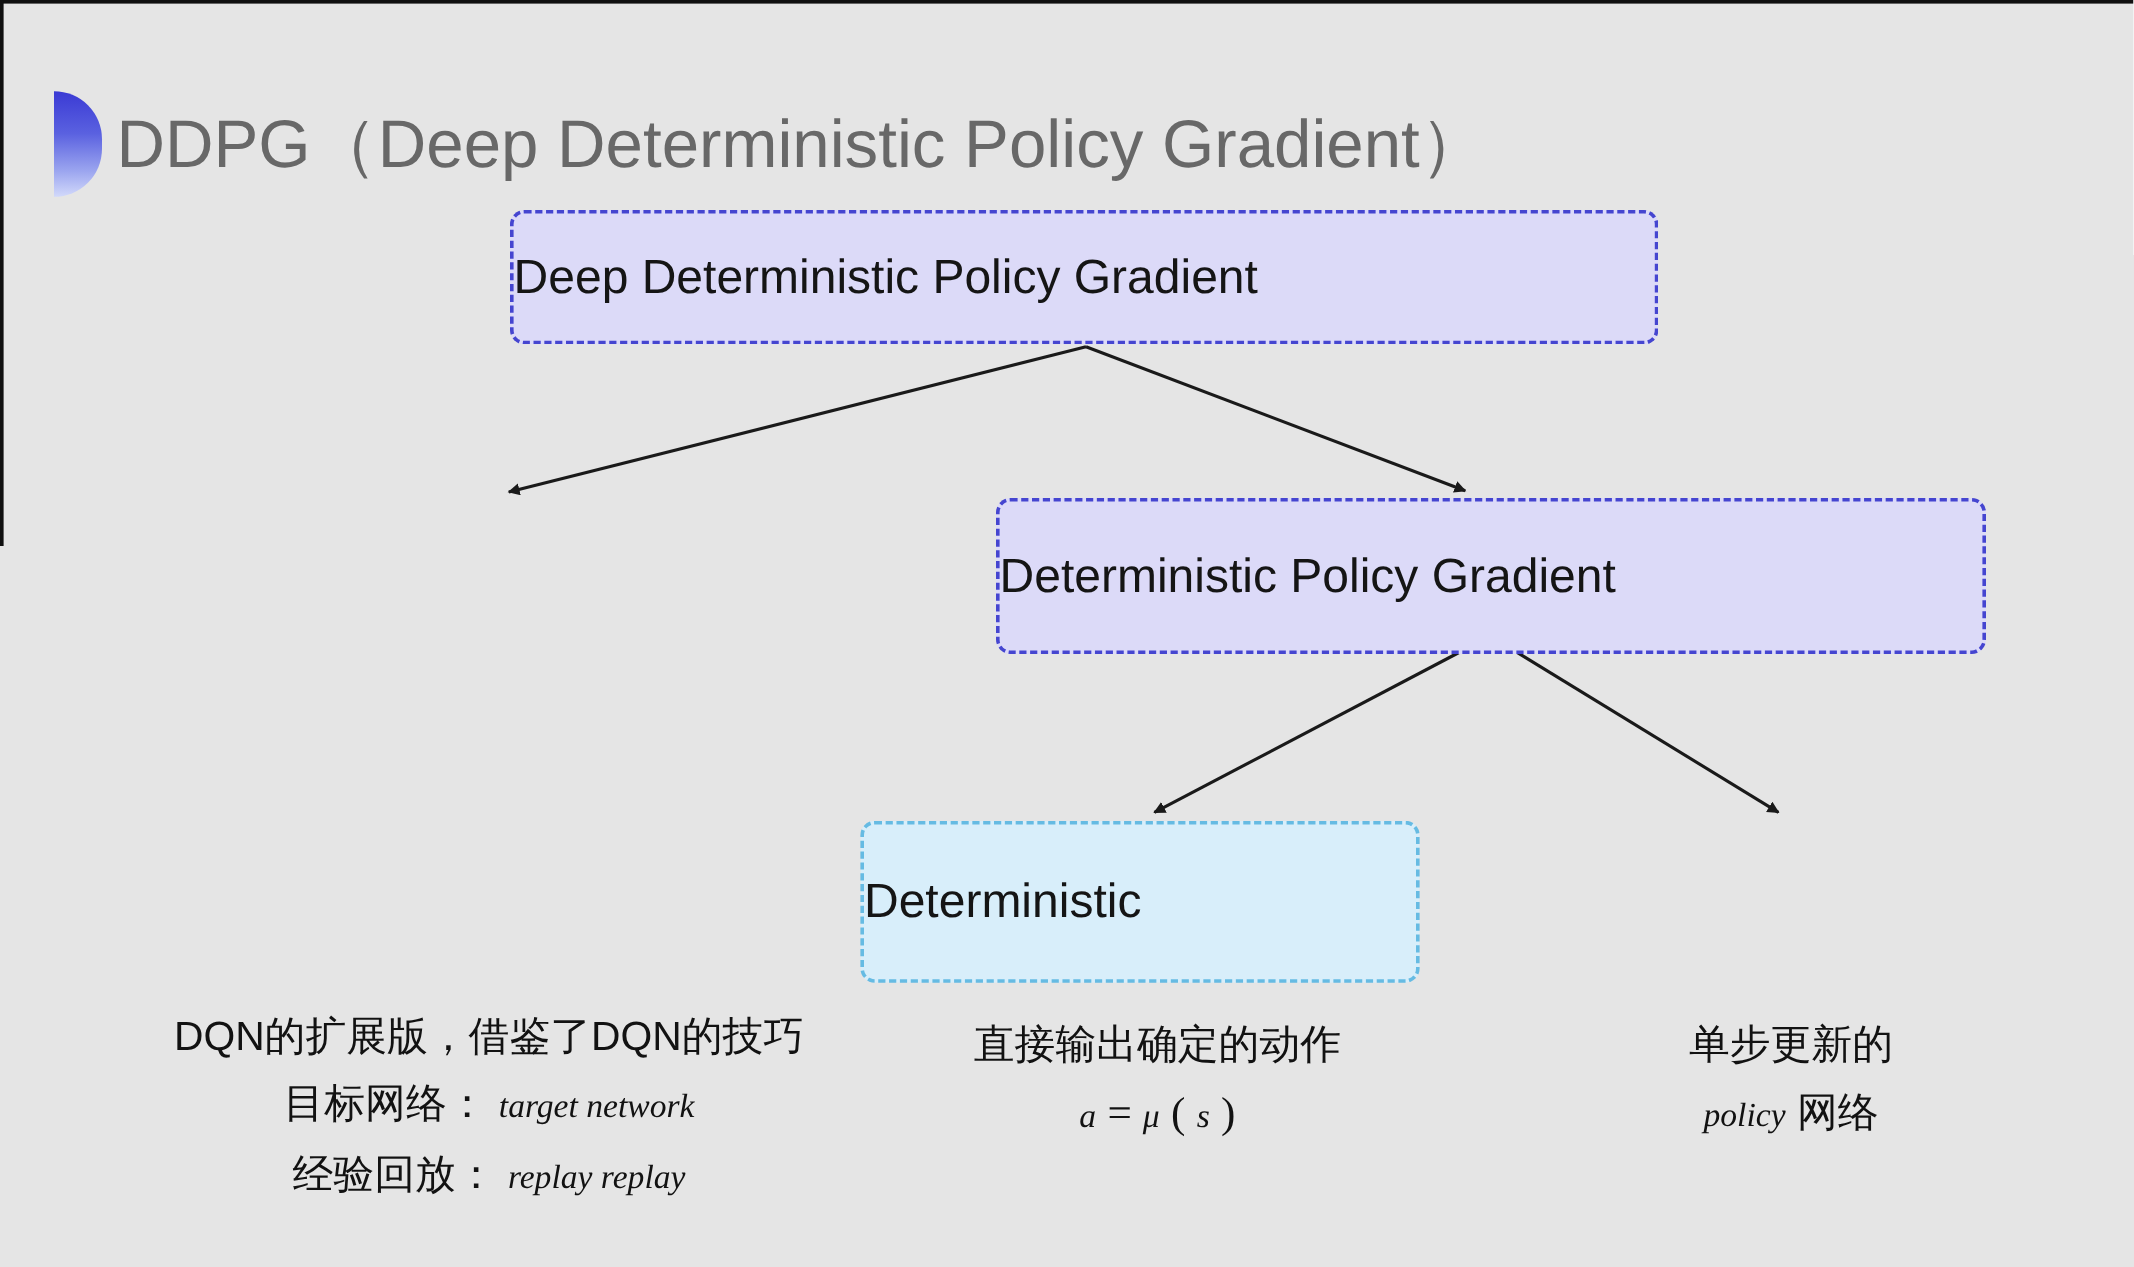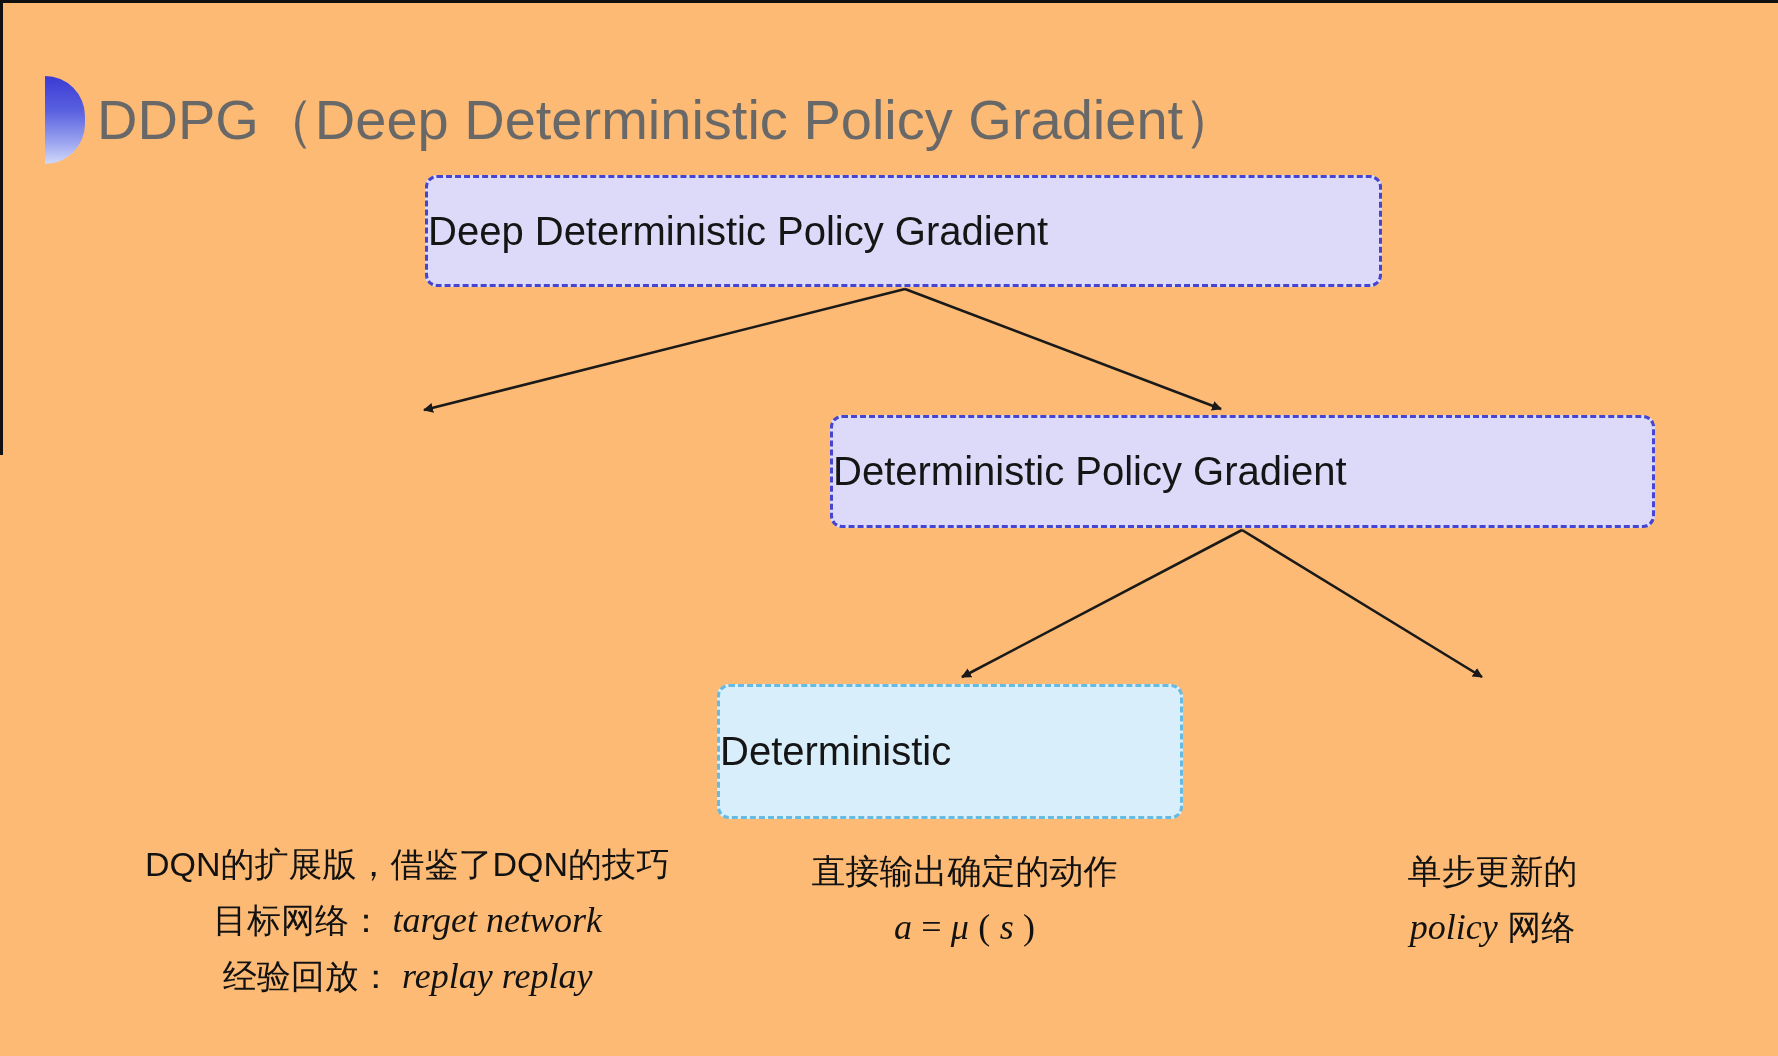--- a/index.html
+++ b/index.html
@@ -5,21 +5,21 @@
   html, body {
     margin: 0;
     padding: 0;
     background: #ffffff;
     font-family: "Liberation Sans", sans-serif;
   }
   .stage {
     position: relative;
     width: 1778px;
     height: 1056px;
-    background: #fdba74;
+    background: #e5e5e5;
     overflow: hidden;
   }
   .edge-top {
     position: absolute;
     left: 0; top: 0;
     width: 1778px; height: 3px;
     background: #101010;
   }
   .edge-left {
     position: absolute;
@@ -61,21 +61,21 @@
   .node.purple {
     background: #dcdaf8;
     border: 3px dashed #4545d0;
   }
   .node.cyan {
     background: #d8eefa;
     border: 3px dashed #66bbe3;
   }
   .node-ddpg          { left: 425px;  top: 175px; width: 957px; height: 112px; }
   .node-deep          { left: 173px;  top: 417px; width: 462px; height: 112px; }
-  .node-dpg           { left: 830px;  top: 415px; width: 825px; height: 113px; }
+  .node-dpg           { left: 830px;  top: 415px; width: 825px; height: 130px; }
   .node-deterministic { left: 717px;  top: 684px; width: 466px; height: 135px; }
   .node-pg            { left: 1262px; top: 684px; width: 460px; height: 105px; }
   svg.arrows {
     position: absolute;
     left: 0; top: 0;
     width: 1778px;
     height: 1056px;
     pointer-events: none;
   }
   .note {
@@ -83,21 +83,21 @@
     text-align: center;
     color: #121212;
     font-size: 34px;
     line-height: 56px;
     font-weight: 500;
     white-space: nowrap;
   }
   .note .serif-italic {
     font-family: "Liberation Serif", serif;
     font-style: italic;
-    font-size: 36px;
+    font-size: 28px;
     font-weight: 500;
   }
   .note .serif-upright {
     font-family: "Liberation Serif", serif;
     font-style: normal;
     font-size: 36px;
     font-weight: 500;
   }
   .note-deep          { left: 130px;  top: 836px; width: 555px; }
   .note-deterministic { left: 772px;  top: 843px; width: 385px; }

